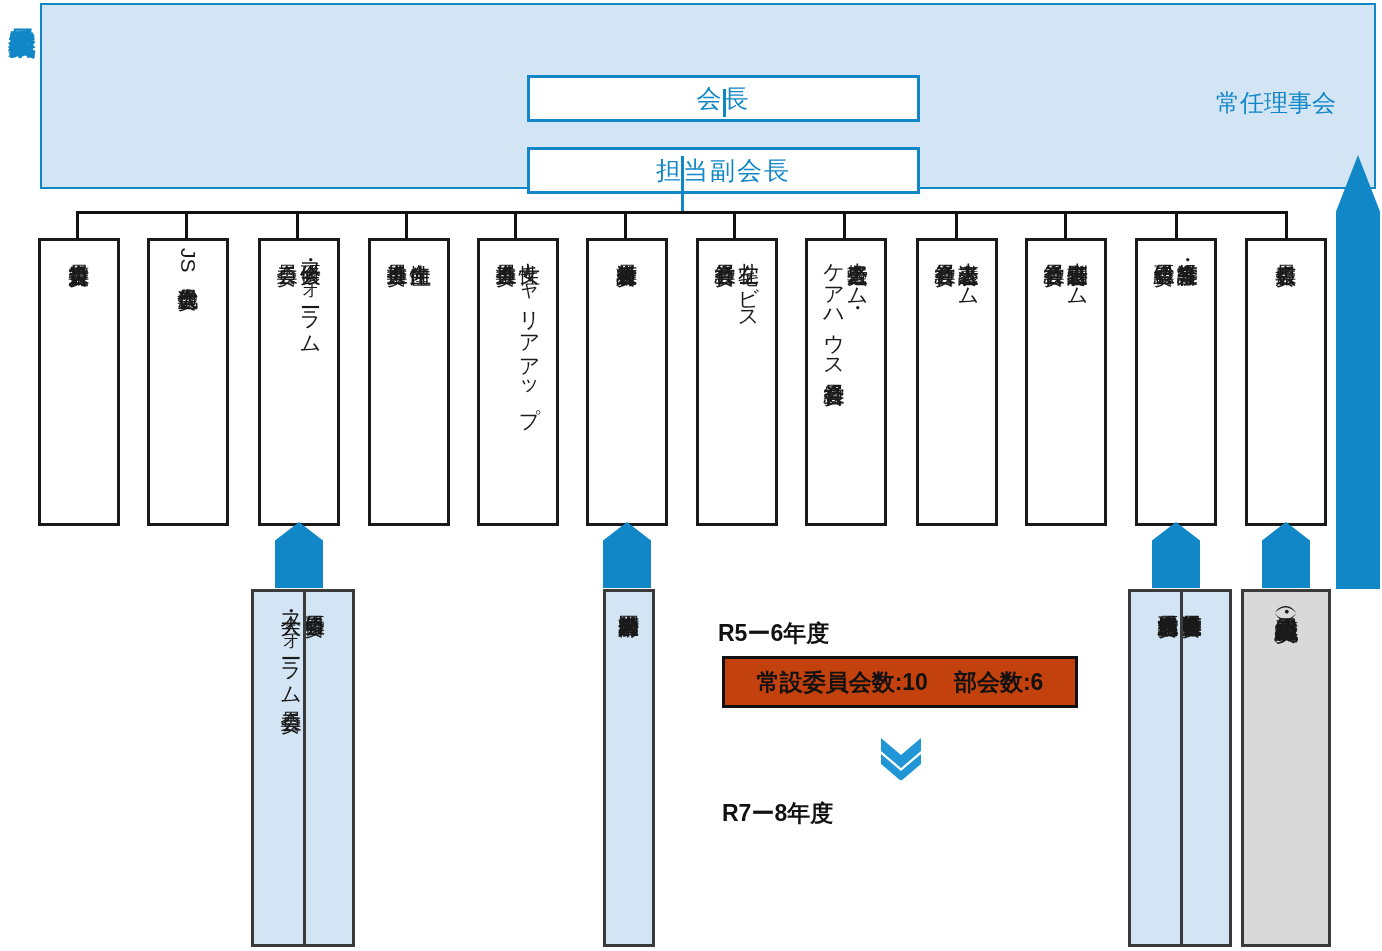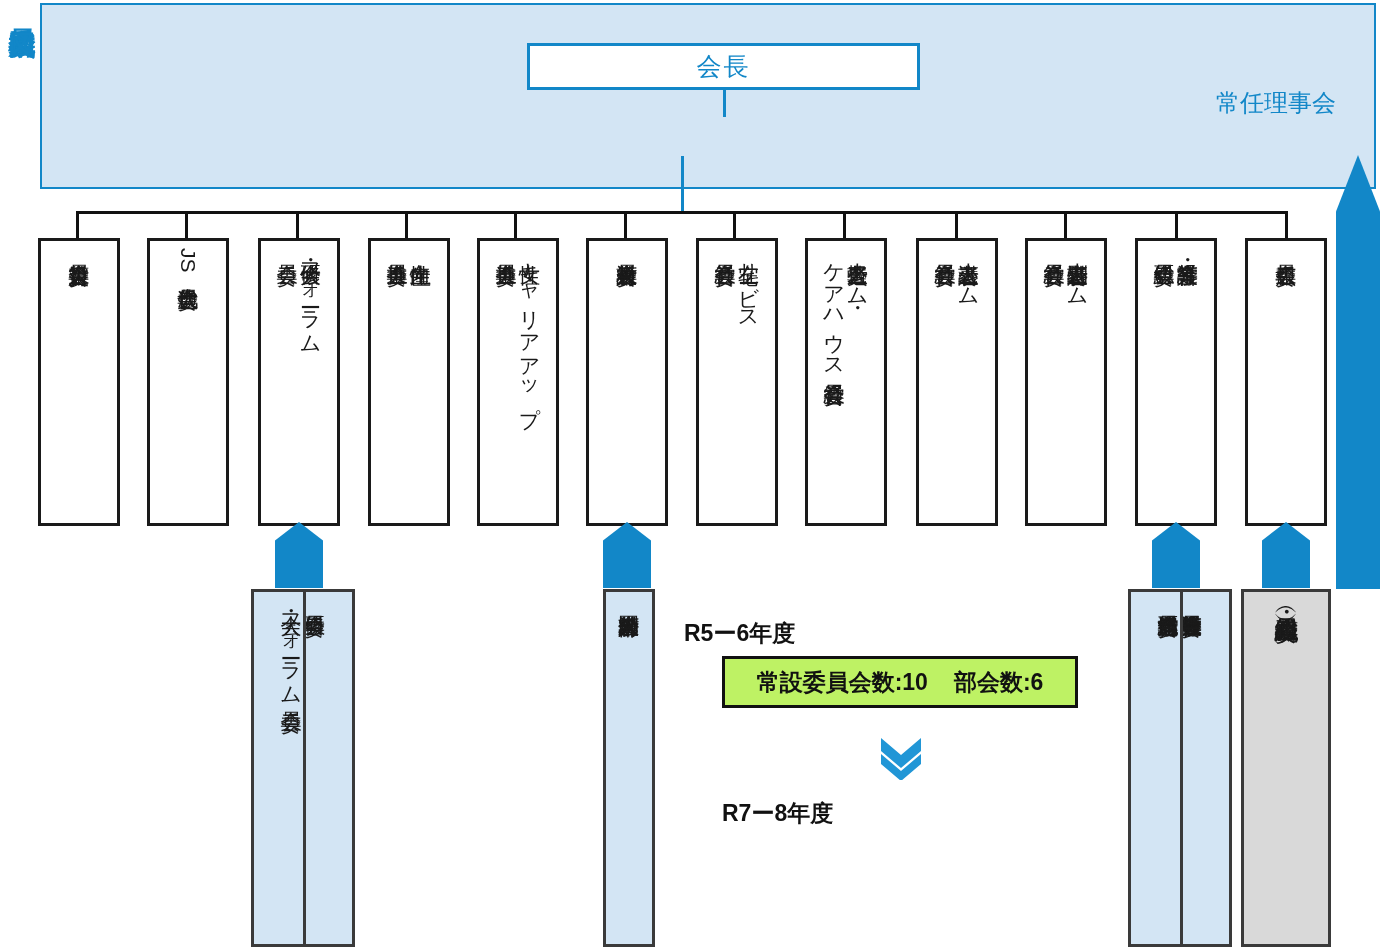--- a/index.html
+++ b/index.html
@@ -52,20 +52,21 @@
     position:absolute;
     background:#ffffff;
     border:3px solid #1287c8;
     box-sizing:border-box;
     color:#1287c8;
     font-size:25px;
     display:flex;
     align-items:center;
     justify-content:center;
     letter-spacing:2px;
+    margin-top:32px;
   }
   #exec-chair{ left:485px; top:38px;  width:393px; height:47px; }
   #exec-vice { left:485px; top:110px; width:393px; height:47px; }
   .exec-link{
     position:absolute;
     left:681px; top:84px;
     width:3px; height:28px;
     background:#1287c8;
   }
   .exec-drop{
@@ -186,21 +187,21 @@
   .sum-label{
     position:absolute;
     font-size:23px;
     font-weight:bold;
     color:#111;
     white-space:nowrap;
   }
   .sum-box{
     position:absolute;
     border:3px solid #111;
-    background:#bef264;
+    background:#c2410c;
     box-sizing:border-box;
     display:flex;
     align-items:center;
     justify-content:center;
     font-size:23px;
     font-weight:bold;
     color:#111;
     white-space:nowrap;
     letter-spacing:0px;
   }
@@ -217,20 +218,21 @@
 <body>
 
 <div id="canvas">
 
   <div class="page-title">委員会構成図</div>
 
   <div class="top-panel">
     <div class="panel-label">常任理事会</div>
     <div class="exec-box" id="exec-chair">会長</div>
     <div class="exec-link"></div>
+    <div class="exec-box" id="exec-vice">担当副会長</div>
   </div>
   <div class="exec-drop"></div>
 
   <div class="hbar"></div>
   <div class="vdrop" style="left:76px;"></div>
   <div class="vdrop" style="left:185px;"></div>
   <div class="vdrop" style="left:296px;"></div>
   <div class="vdrop" style="left:405px;"></div>
   <div class="vdrop" style="left:514px;"></div>
   <div class="vdrop" style="left:624px;"></div>
@@ -326,21 +328,21 @@
   </div>
   <div class="sub-divider" style="left:1180px; top:589px; height:358px;"></div>
 
   <div class="badge" style="left:1262px; top:522px; height:66px;">
     <span>移管</span>
   </div>
   <div class="sub-box gray" style="left:1241px; top:589px; width:90px; height:358px;">
     <div class="vtext">総務・組織委員会（廃止）</div>
   </div>
 
-  <div class="sum-label" style="left:684px; top:618px;">R5ー6年度</div>
+  <div class="sum-label" style="left:718px; top:618px;">R5ー6年度</div>
   <div class="sum-box" style="left:722px; top:656px; width:356px; height:52px;">
     <span>常設委員会数:10</span>
     <span class="gapper"></span>
     <span>部会数:6</span>
   </div>
 
   <div class="chev">
     <svg width="46" height="46" viewBox="0 0 46 46" aria-hidden="true">
       <polygon points="3,4 23,21 43,4 43,17 23,34 3,17" fill="#2196d6"></polygon>
       <polygon points="3,20 23,37 43,20 43,30 23,47 3,30" fill="#2196d6"></polygon>

